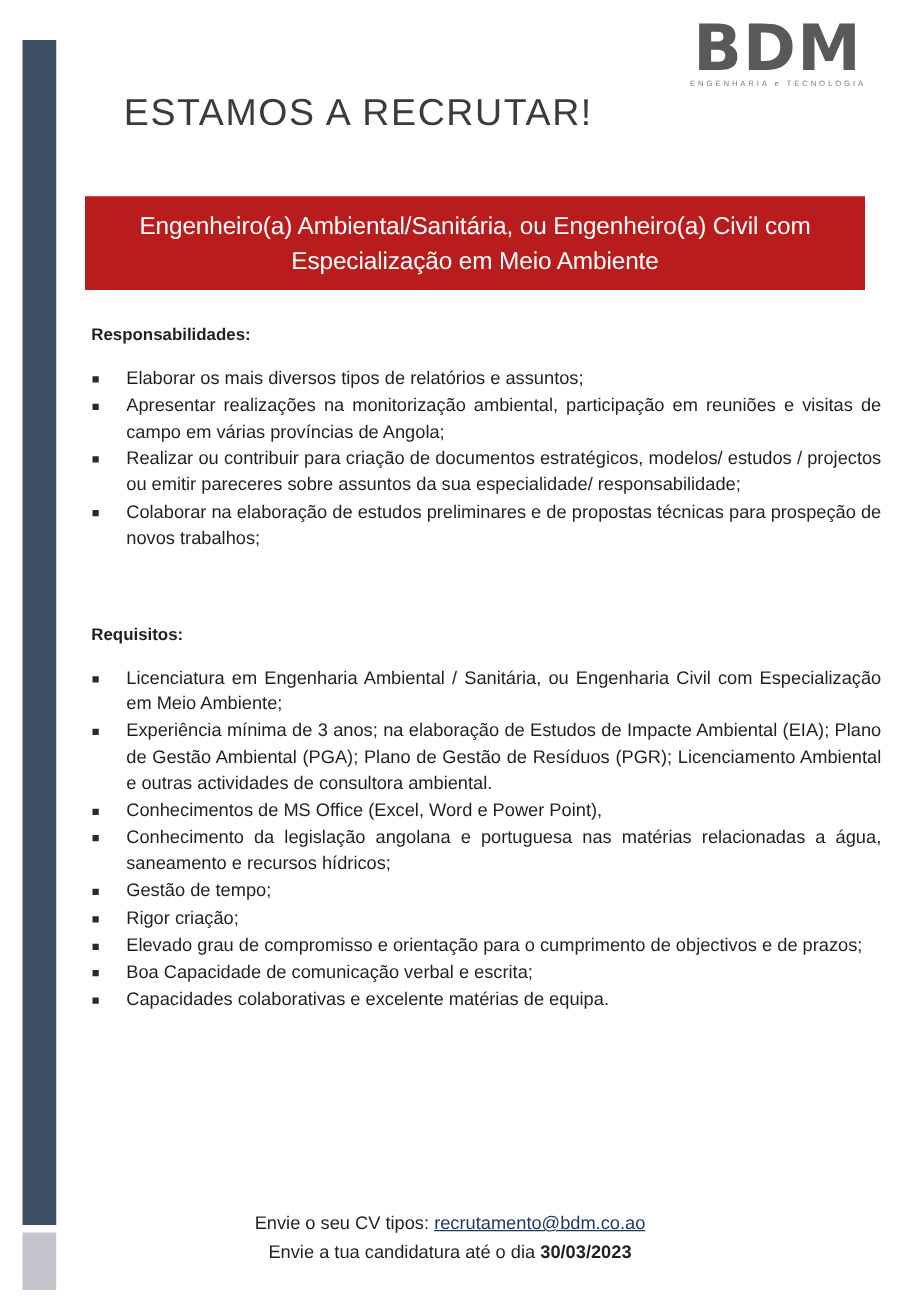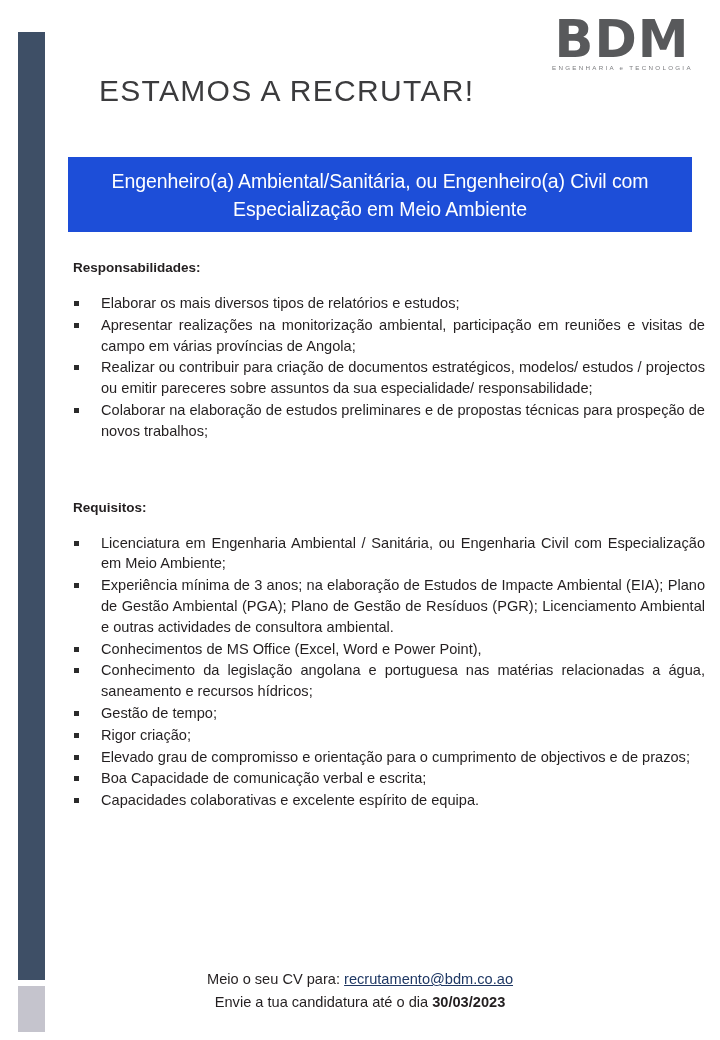--- a/index.html
+++ b/index.html
@@ -74,21 +74,21 @@
     margin-left: 19px;
   }
 
   
   #title-banner {
     position: absolute;
     left: 68px;
     top: 157px;
     width: 624px;
     height: 75px;
-    background: #1d4ed8;
+    background: #b91c1c;
     color: #ffffff;
     display: flex;
     align-items: center;
     justify-content: center;
     box-sizing: border-box;
     padding: 0 8px;
   }
   #title-banner-text {
     font-size: 19.5px;
     line-height: 28px;
@@ -170,44 +170,44 @@
 
 <div id="title-banner">
   <div id="title-banner-text">Engenheiro(a) Ambiental/Sanitária, ou Engenheiro(a) Civil com Especialização em Meio Ambiente</div>
 </div>
 
 <div id="content">
 
   <div>
     <div class="section-heading">Responsabilidades:</div>
     <ul class="bullets">
-      <li class="nojustify">Elaborar os mais diversos tipos de relatórios e estudos;</li>
+      <li class="nojustify">Elaborar os mais diversos tipos de relatórios e assuntos;</li>
       <li>Apresentar realizações na monitorização ambiental, participação em reuniões e visitas de campo em várias províncias de Angola;</li>
       <li>Realizar ou contribuir para criação de documentos estratégicos, modelos/ estudos / projectos ou emitir pareceres sobre assuntos da sua especialidade/ responsabilidade;</li>
       <li>Colaborar na elaboração de estudos preliminares e de propostas técnicas para prospeção de novos trabalhos;</li>
     </ul>
   </div>
 
   <div id="requisitos-block">
     <div class="section-heading">Requisitos:</div>
     <ul class="bullets">
       <li>Licenciatura em Engenharia Ambiental / Sanitária, ou Engenharia Civil com Especialização em Meio Ambiente;</li>
       <li>Experiência mínima de 3 anos; na elaboração de Estudos de Impacte Ambiental (EIA); Plano de Gestão Ambiental (PGA);  Plano de Gestão de Resíduos (PGR); Licenciamento Ambiental e outras actividades de consultora ambiental.</li>
       <li class="nojustify">Conhecimentos de MS Office (Excel, Word e Power Point),</li>
       <li>Conhecimento da legislação angolana e portuguesa nas matérias relacionadas a água, saneamento e recursos hídricos;</li>
       <li class="nojustify">Gestão de tempo;</li>
       <li class="nojustify">Rigor criação;</li>
       <li>Elevado grau de compromisso e orientação para o cumprimento de objectivos e de prazos;</li>
       <li class="nojustify">Boa Capacidade de comunicação verbal e escrita;</li>
-      <li class="nojustify">Capacidades colaborativas e excelente espírito de equipa.</li>
+      <li class="nojustify">Capacidades colaborativas e excelente matérias de equipa.</li>
     </ul>
   </div>
 
 </div>
 
 <div id="footer">
   <div>
-    <span>Meio o seu CV para: </span><a id="footer-email" href="#">recrutamento@bdm.co.ao</a>
+    <span>Envie o seu CV tipos: </span><a id="footer-email" href="#">recrutamento@bdm.co.ao</a>
   </div>
   <div>
     <span>Envie a tua candidatura até o dia </span><span id="footer-date">30/03/2023</span>
   </div>
 </div>
 
 </body></html>

